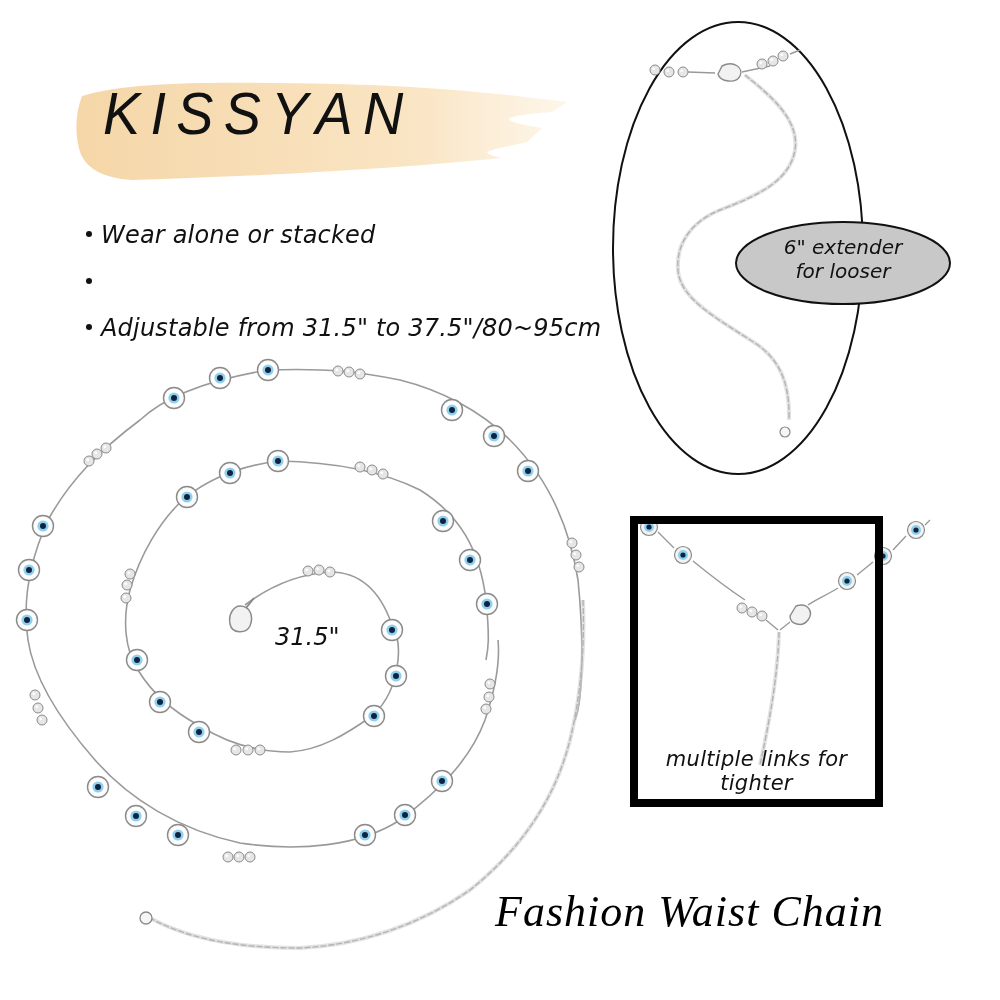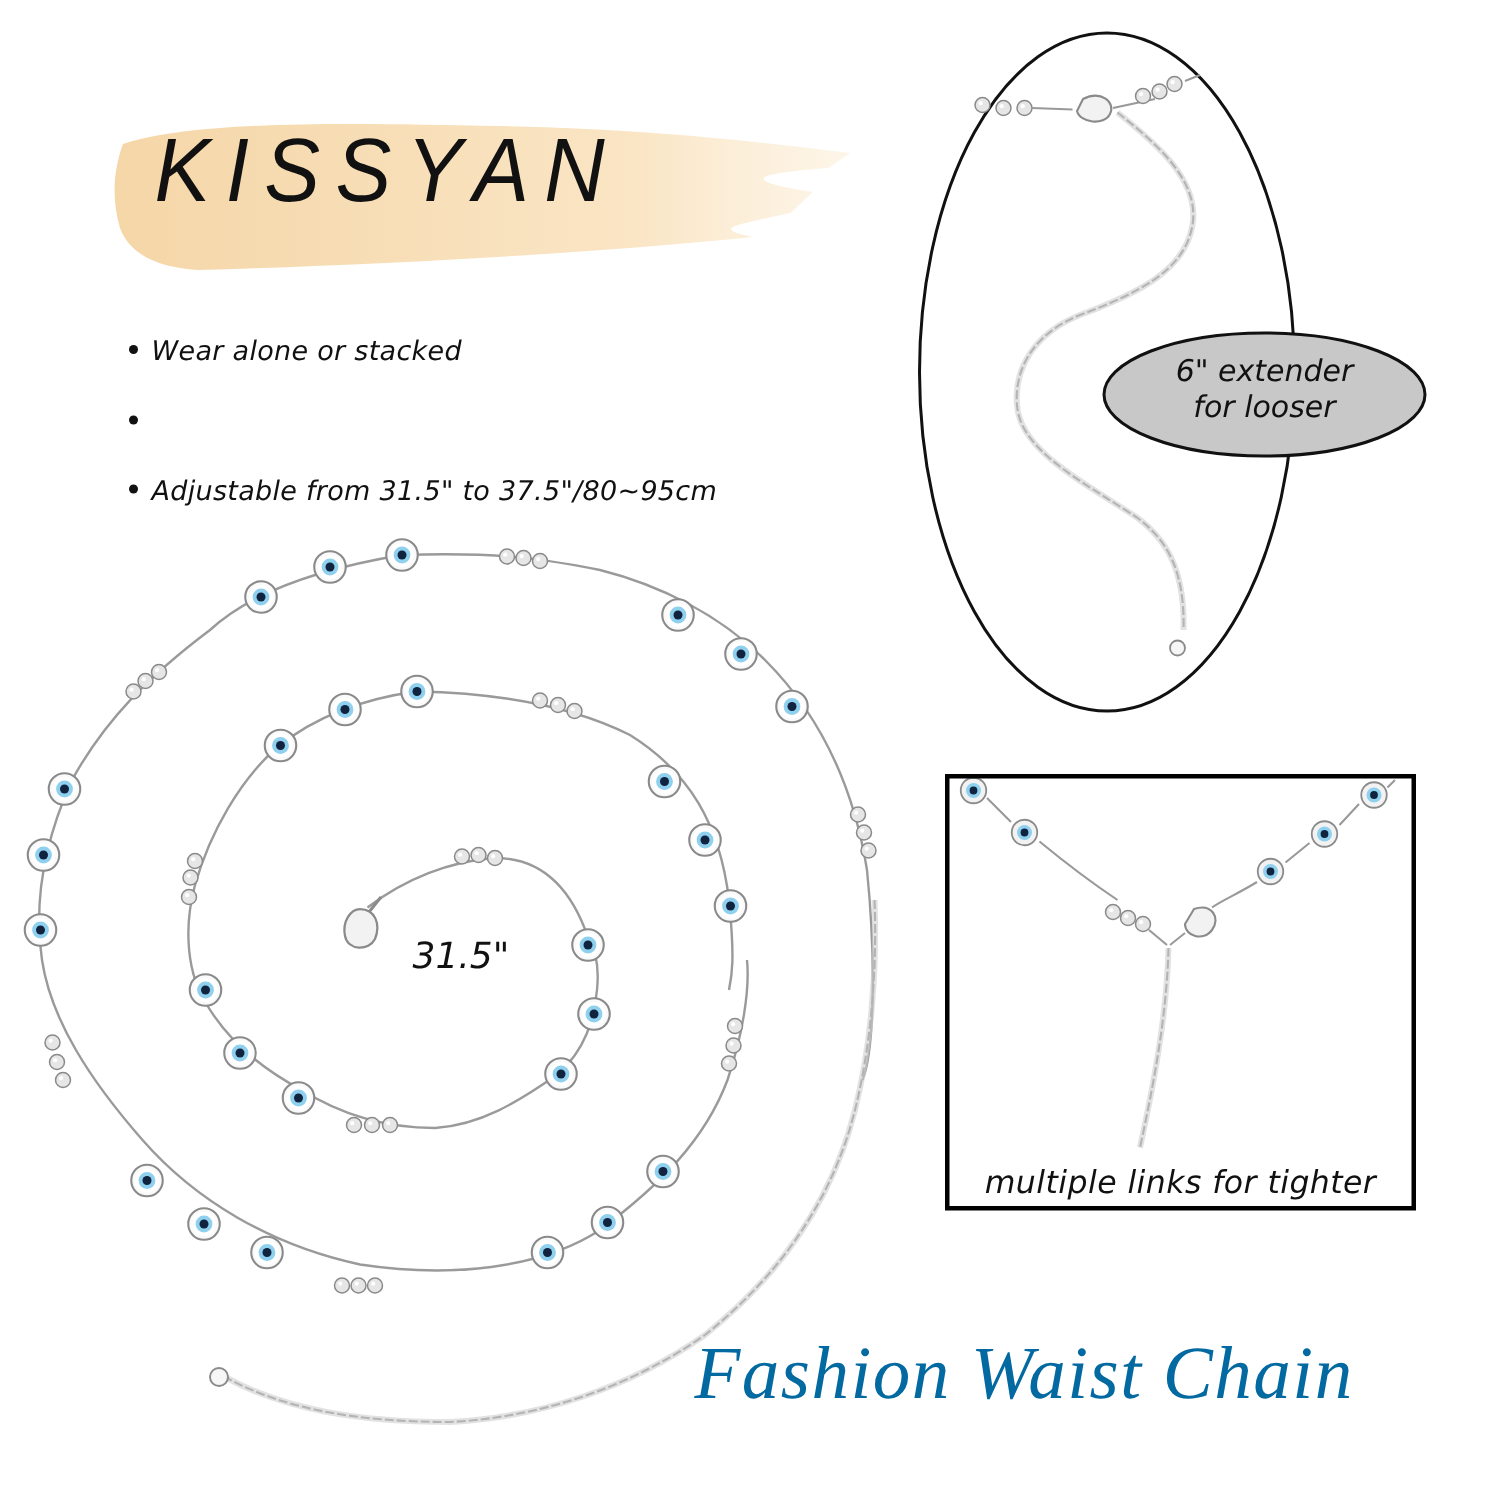--- a/index.html
+++ b/index.html
@@ -1,27 +1,27 @@
 <!DOCTYPE html>
 <html><head>
 <meta charset="utf-8">
 <style>
   html, body { margin: 0; padding: 0; background: #ffffff; }
   .canvas { position: relative; width: 1000px; height: 1000px; overflow: hidden; background: #ffffff; font-family: "DejaVu Sans", sans-serif; color: #111; font-style: italic; }
   .brush { position: absolute; left: 72px; top: 72px; width: 500px; height: 112px; }
   .brand { position: absolute; left: 103px; top: 84px; font-family: "Liberation Sans", sans-serif; font-size: 60px; letter-spacing: 11px; color: #111; font-weight: 400; line-height: 1; transform: scaleX(0.93); transform-origin: left top; }
   .bullets { position: absolute; left: 86px; top: 224px; margin: 0; padding: 0; list-style: none; }
-  .bullets li { font-size: 18px; line-height: 22px; height: 22px; margin-bottom: 24.5px; white-space: nowrap; letter-spacing: 0.2px; }
+  .bullets li { font-size: 24px; line-height: 22px; height: 22px; margin-bottom: 24.5px; white-space: nowrap; letter-spacing: 0.2px; }
   .bullets .dot { display: inline-block; width: 6px; height: 6px; border-radius: 50%; background: #111; vertical-align: middle; margin-right: 9px; position: relative; top: -2px; }
   .art { position: absolute; left: 0; top: 0; width: 1000px; height: 1000px; }
   .size-label { position: absolute; left: 275px; top: 623px; font-size: 24px; color: #111; }
   .ext-label { position: absolute; left: 738px; top: 235px; width: 210px; text-align: center; font-size: 20px; line-height: 24px; color: #111; }
-  .tight-box { position: absolute; left: 630px; top: 516px; width: 314px; height: 291px; border: 3px solid #000000; box-sizing: border-box; }
+  .tight-box { position: absolute; left: 630px; top: 516px; width: 253px; height: 291px; border: 8px solid #000000; box-sizing: border-box; }
   .tight-label { position: absolute; left: 0; right: 0; bottom: 4px; text-align: center; font-size: 21px; color: #111; letter-spacing: 0.3px; }
-  .title { position: absolute; left: 463px; top: 886px; font-family: "Liberation Serif", serif; font-size: 50px; color: #0369a1; letter-spacing: 1px; white-space: nowrap; }
+  .title { position: absolute; left: 495px; top: 886px; font-family: "Liberation Serif", serif; font-size: 44px; color: #000000; letter-spacing: 1px; white-space: nowrap; }
 </style>
 </head>
 <body>
 
 <div class="canvas">
 
   <svg class="brush" viewBox="0 0 500 112">
     <defs>
       <linearGradient id="bg1" x1="0" x2="1" y1="0" y2="0">
         <stop offset="0" stop-color="#f3cf98" stop-opacity="0.85"></stop>

